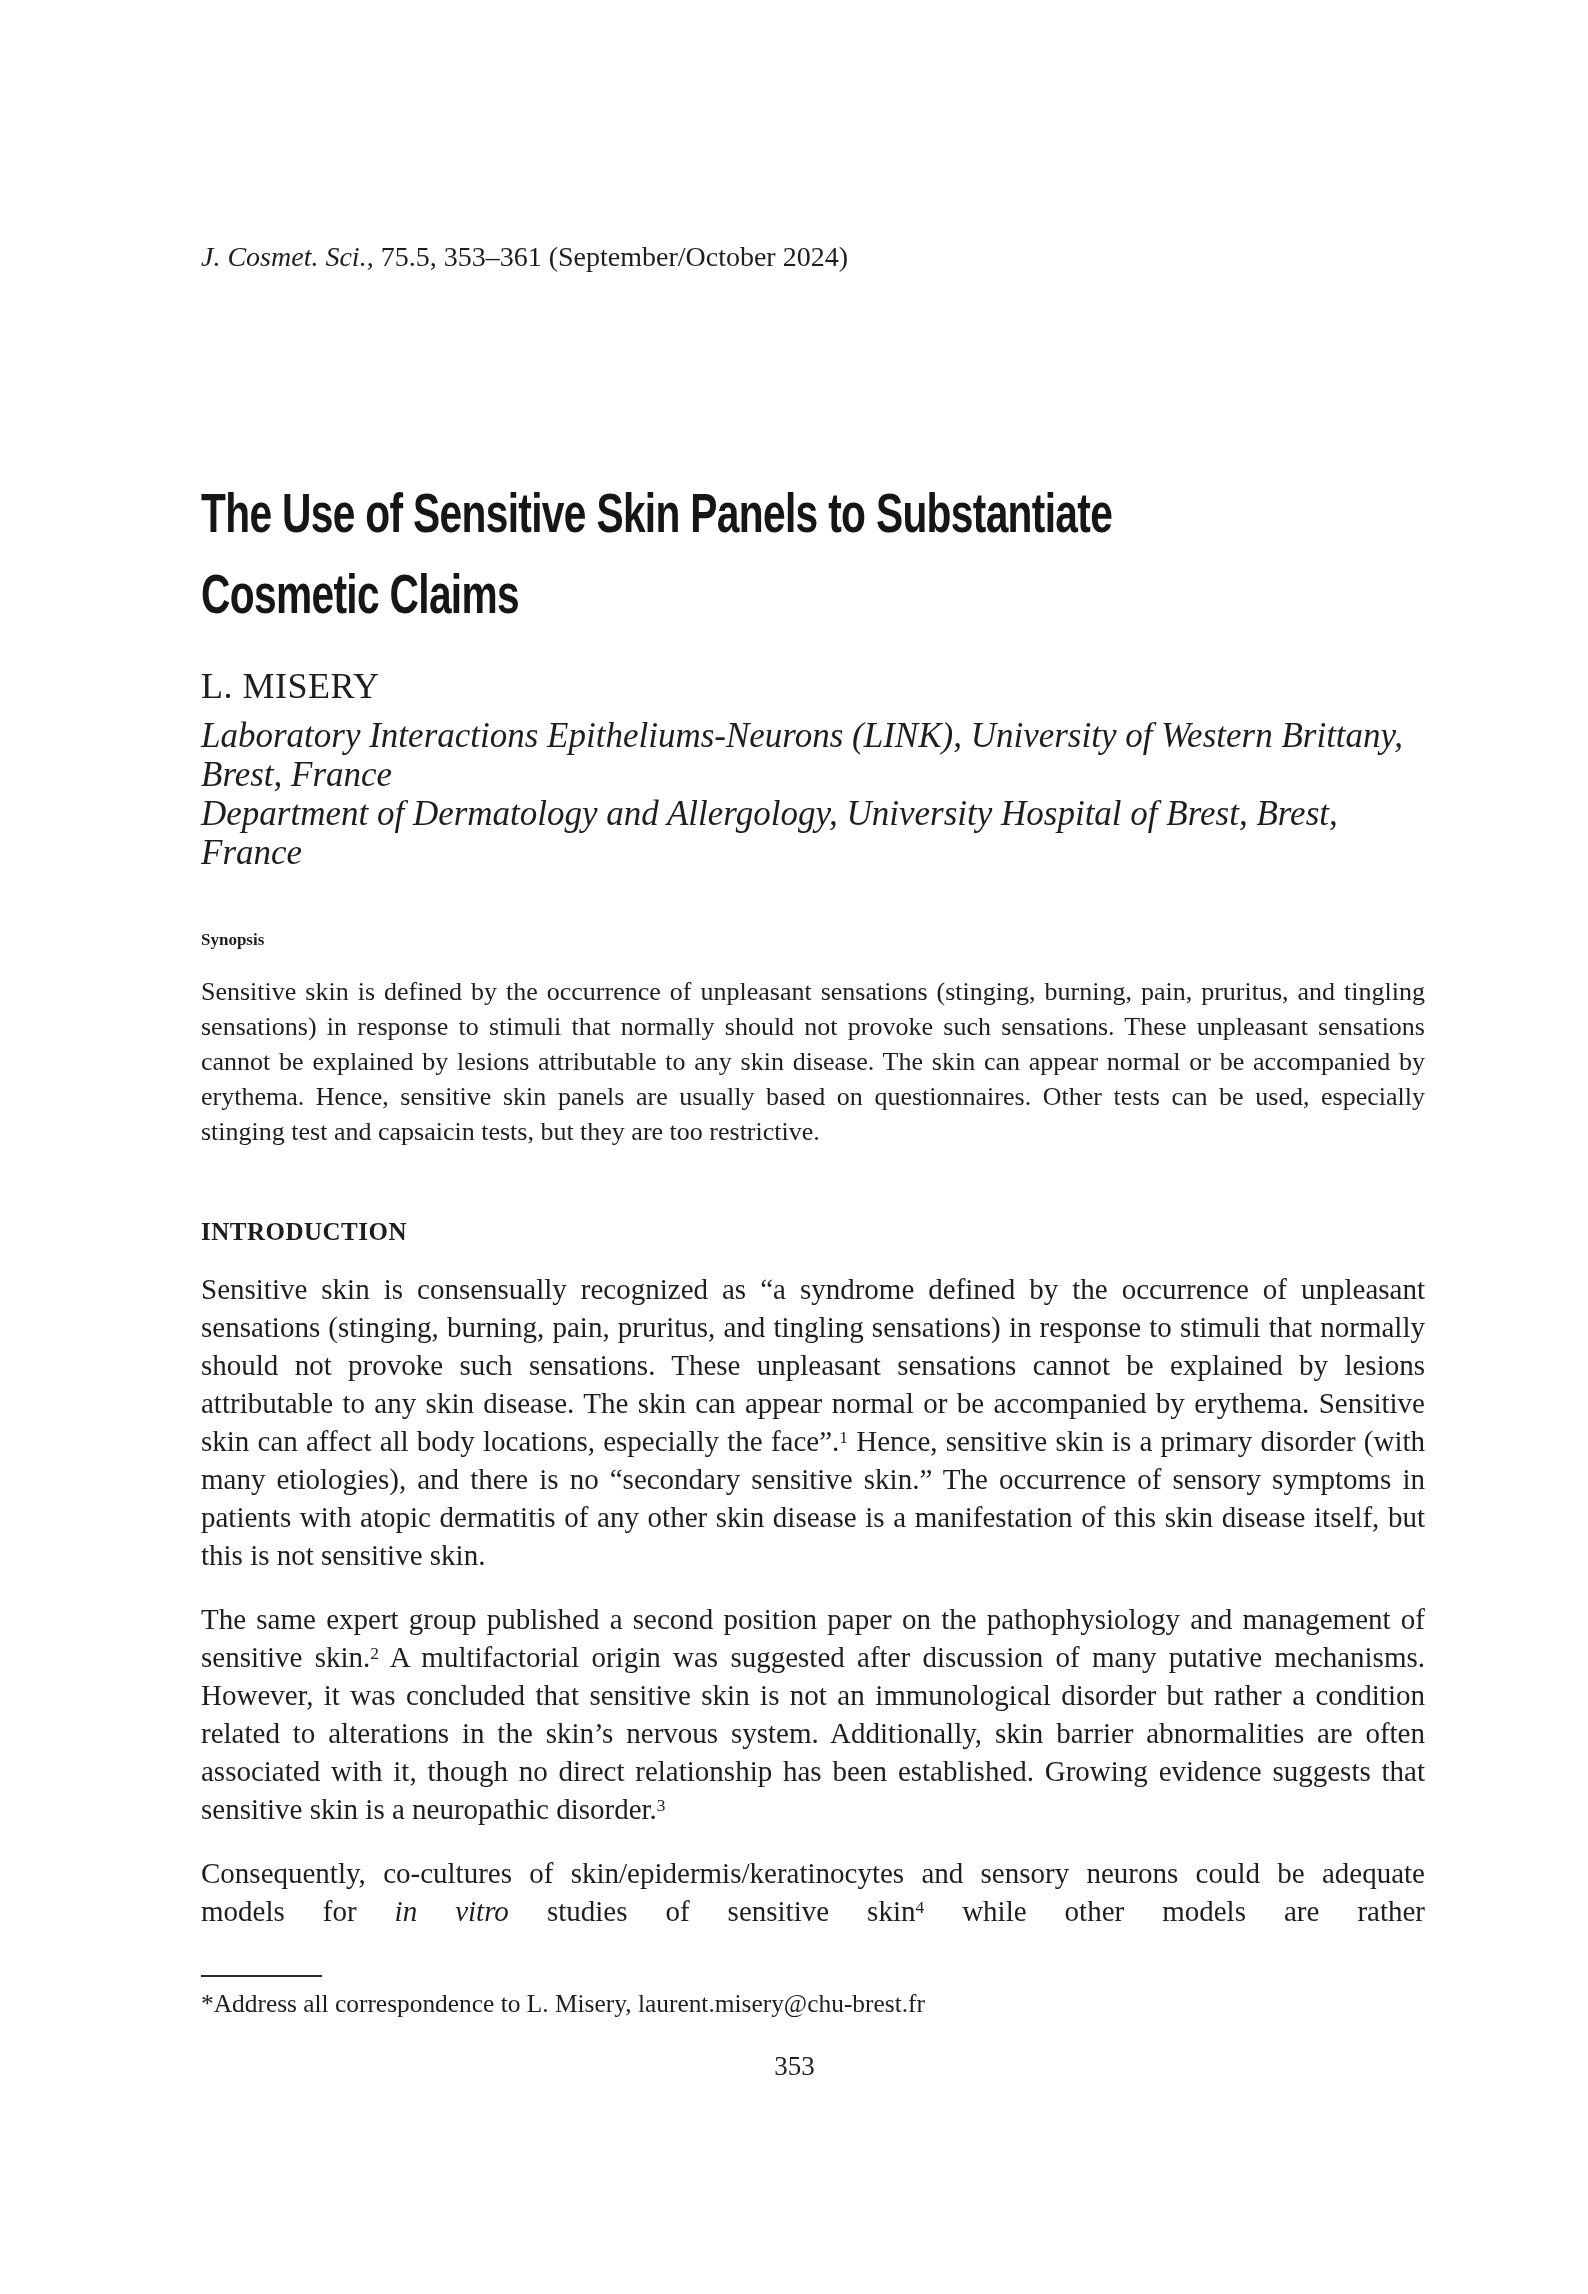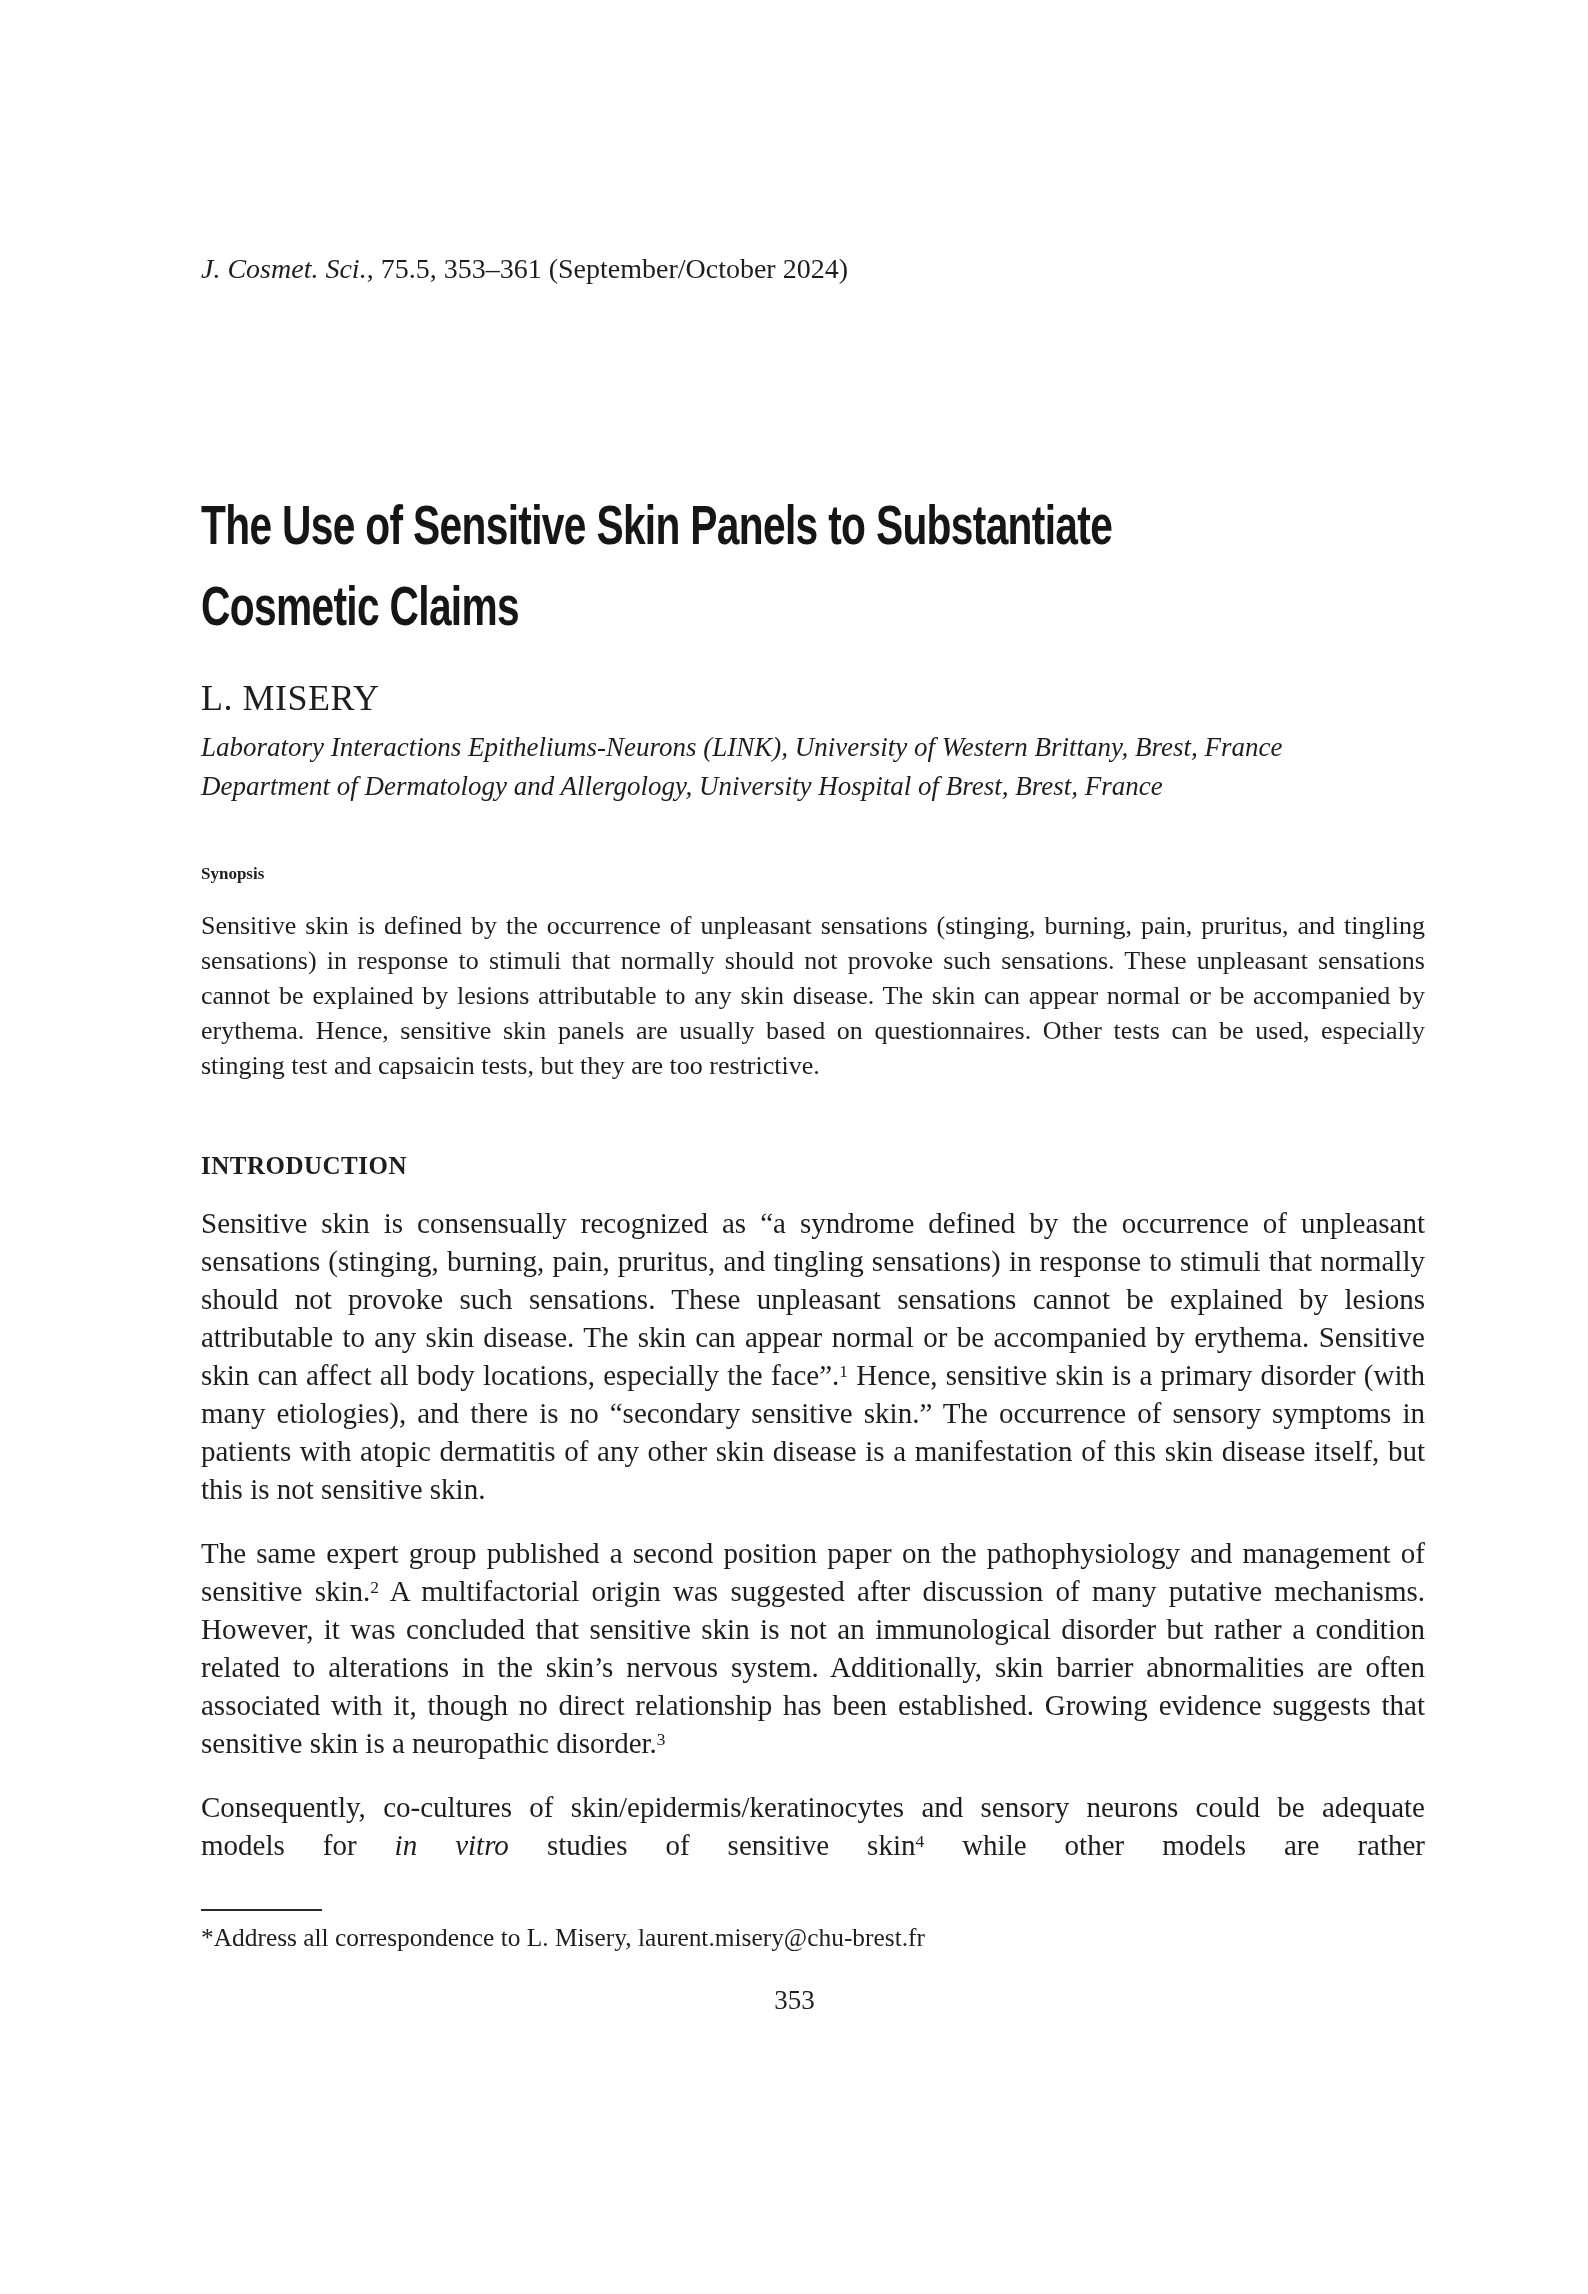--- a/index.html
+++ b/index.html
@@ -12,21 +12,21 @@
     width: 1589px;
     height: 2295px;
     background: #ffffff;
     color: #1e1e1e;
     font-family: "Liberation Serif", serif;
     overflow: hidden;
   }
   .content {
     position: absolute;
     left: 201px;
-    top: 16px;
+    top: 4px;
     width: 1224px;
   }
   .journal-line {
     margin-top: 235px;
     font-size: 28px;
     line-height: 36px;
     white-space: nowrap;
   }
   .article-title {
     margin-top: 198px;
@@ -42,21 +42,21 @@
   }
   .author-name {
     margin-top: 32px;
     font-size: 36px;
     line-height: 38px;
     letter-spacing: 0.5px;
   }
   .affiliations {
     margin-top: 11.3px;
     font-style: italic;
-    font-size: 27px;
+    font-size: 35px;
     line-height: 39px;
   }
   .accepted-note {
     margin-top: 56px;
     font-style: italic;
     font-size: 27px;
     line-height: 38px;
   }
   .synopsis-heading {
     margin-top: 51px;

